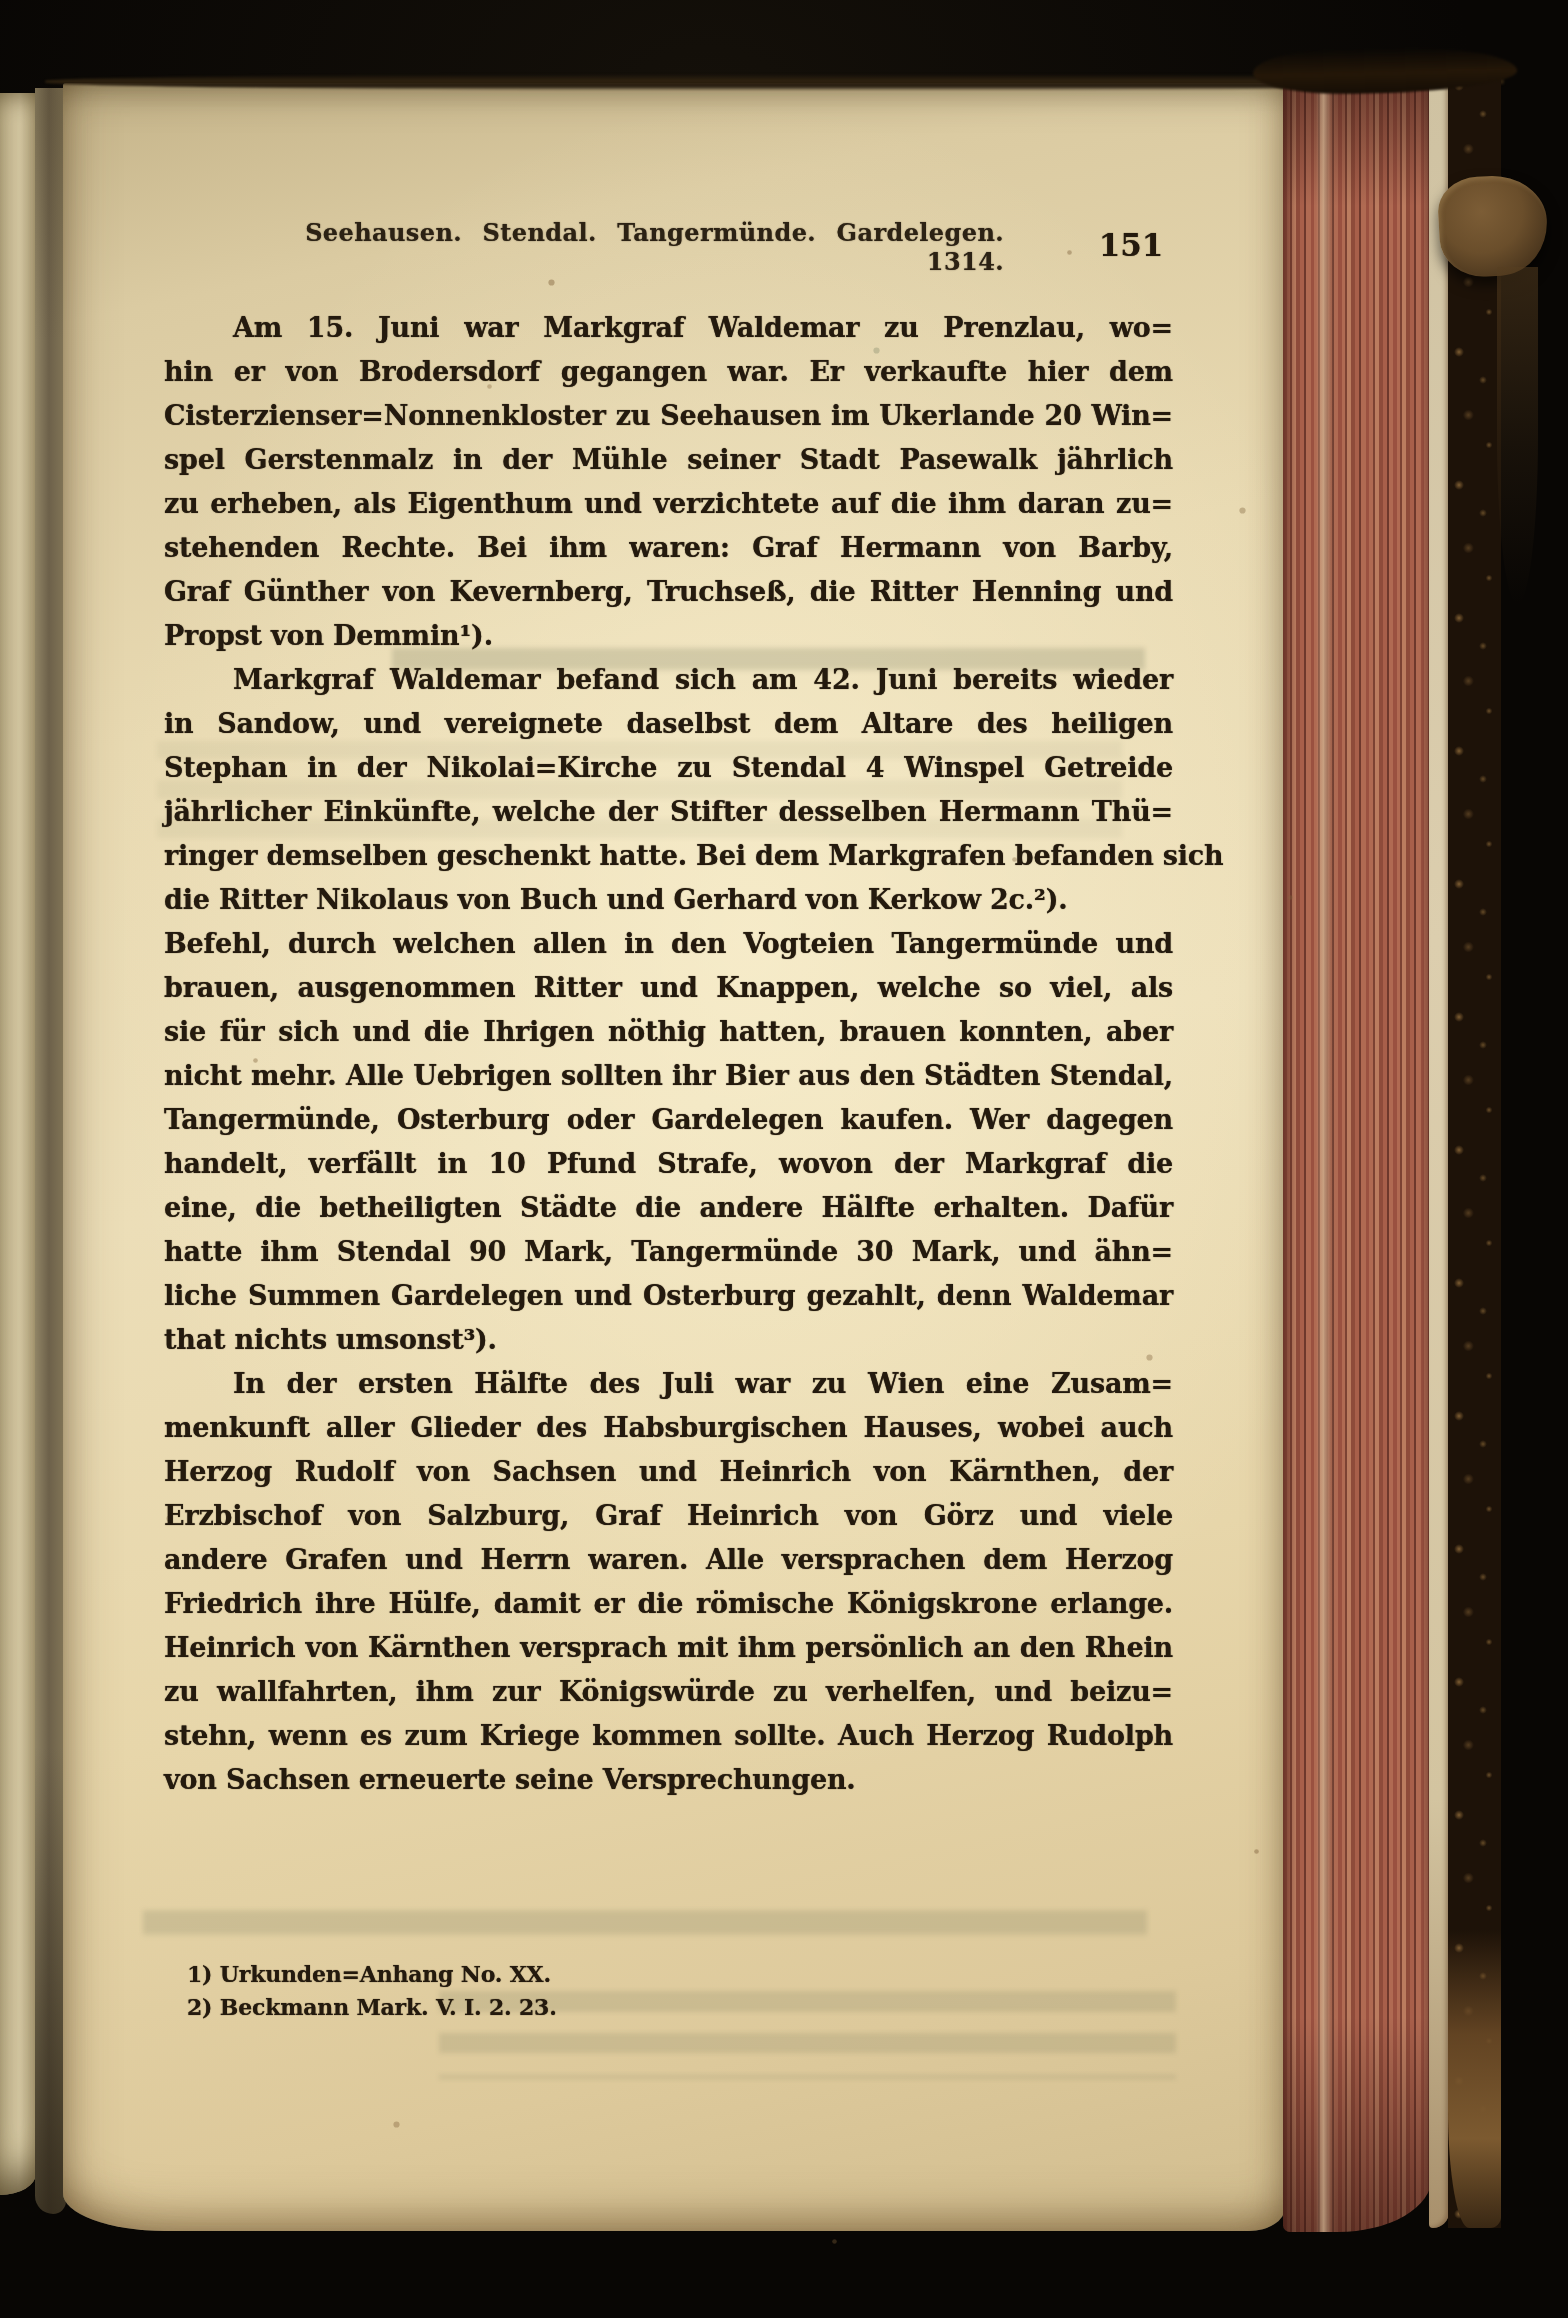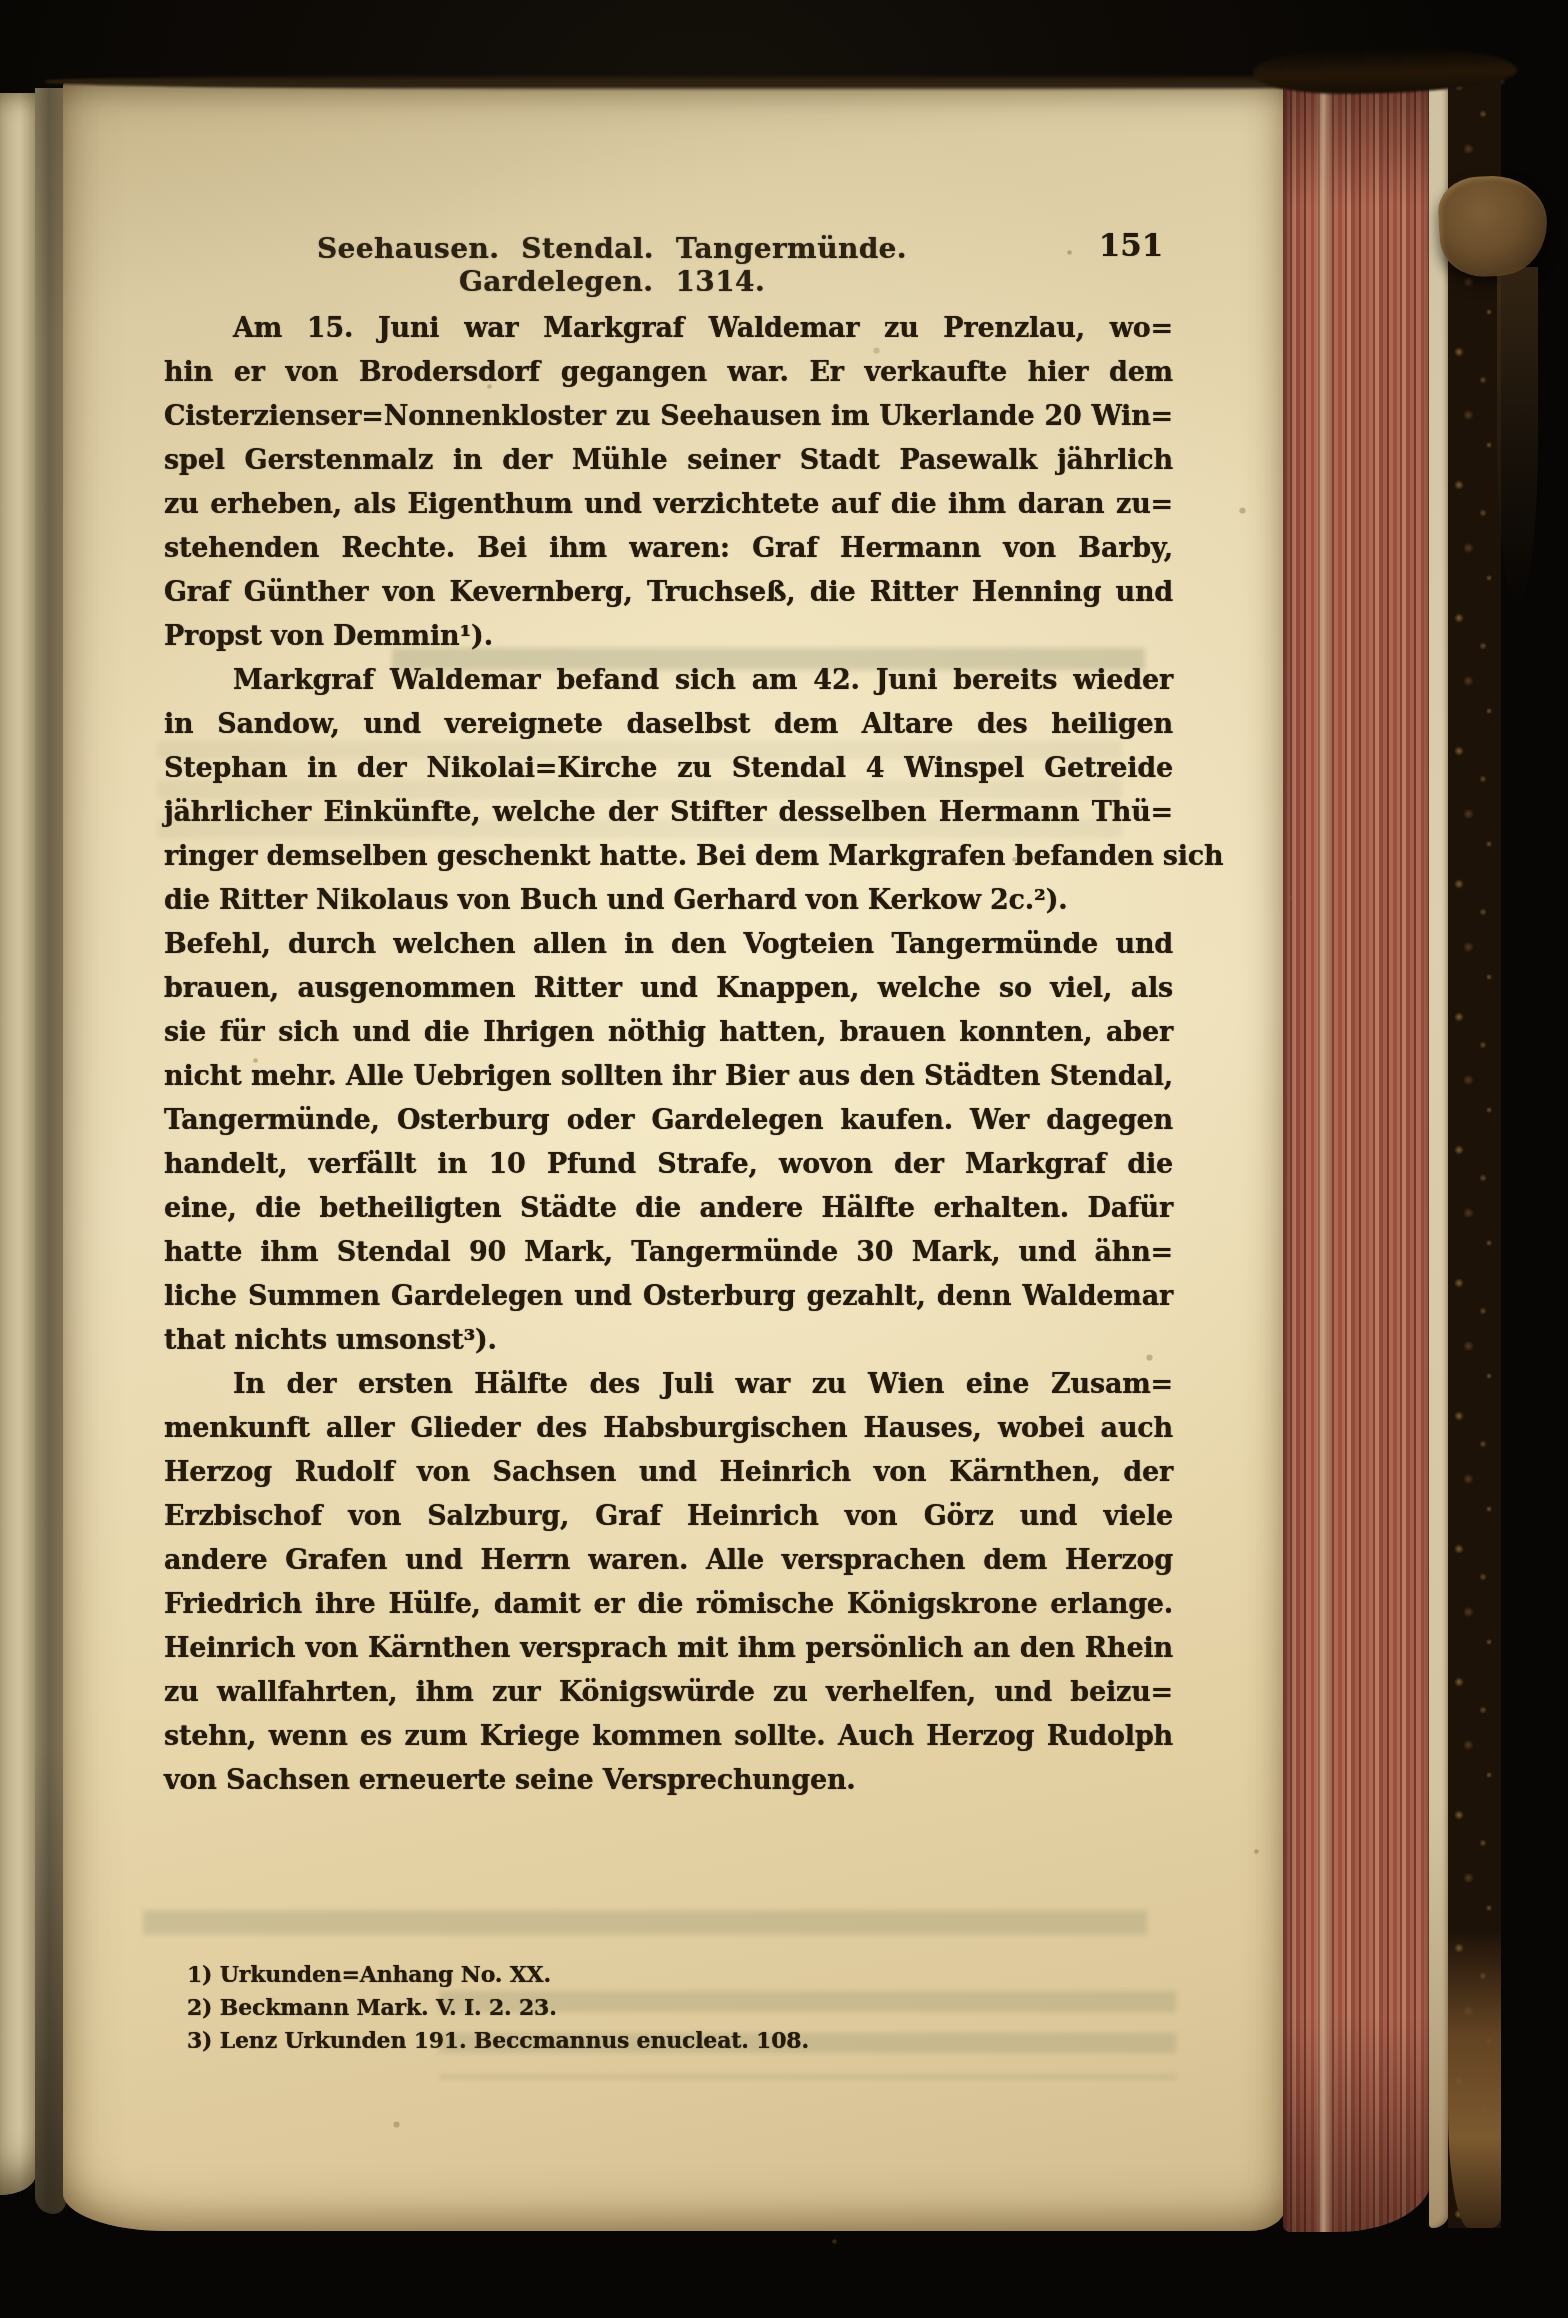--- a/index.html
+++ b/index.html
@@ -94,23 +94,23 @@
   }
   .headcap{
     position:absolute;left:1253px;top:49px;width:264px;height:44px;
     background:linear-gradient(180deg, rgba(15,9,4,.2), #241708 55%, #150d05);
     border-radius:30% 45% 55% 40% / 50% 60% 45% 55%;
     transform:rotate(-1.4deg);filter:blur(0.8px);
   }
   
   .ink{color:#241a0e;text-shadow:0 0 1px rgba(38,27,12,.85);}
   .running-header{
-    position:absolute;left:220px;top:232px;width:784px;height:33px;
-    font-size:28px;font-weight:700;letter-spacing:0.4px;word-spacing:11.8px;
-    text-align:center;color:#2c2214;text-shadow:0 0 1.2px rgba(44,34,20,.8);
+    position:absolute;left:220px;top:218px;width:784px;height:33px;
+    font-size:24px;font-weight:700;letter-spacing:0.4px;word-spacing:11.8px;
+    text-align:right;color:#2c2214;text-shadow:0 0 1.2px rgba(44,34,20,.8);
   }
   .page-number{
     position:absolute;left:1084px;top:227px;width:94px;height:36px;
     font-size:31px;font-weight:700;text-align:center;
   }
   .body-text{position:absolute;left:140px;top:306px;width:1009px;margin-left:24px;}
   .body-text .line{
     height:44px;line-height:44px;font-size:27px;font-weight:700;letter-spacing:-0.2px;
     text-align:justify;text-align-last:justify;white-space:nowrap;overflow:visible;
   }
@@ -206,17 +206,16 @@
       <div class="line">Friedrich ihre Hülfe, damit er die römische Königskrone erlange.</div>
       <div class="line">Heinrich von Kärnthen versprach mit ihm persönlich an den Rhein</div>
       <div class="line">zu wallfahrten, ihm zur Königswürde zu verhelfen, und beizu=</div>
       <div class="line">stehn, wenn es zum Kriege kommen sollte.  Auch Herzog Rudolph</div>
       <div class="line no-just">von Sachsen erneuerte seine Versprechungen.</div>
     </div>
 
   <div class="footnotes ink" id="footnote-lines">
       <div class="line">1) Urkunden=Anhang No. XX.</div>
       <div class="line">2) Beckmann Mark. V. I. 2. 23.</div>
-      <div class="line">3) Lenz Urkunden 191. Beccmannus enucleat. 108.</div>
     </div>
 
 </div>
 
 
 </body></html>

